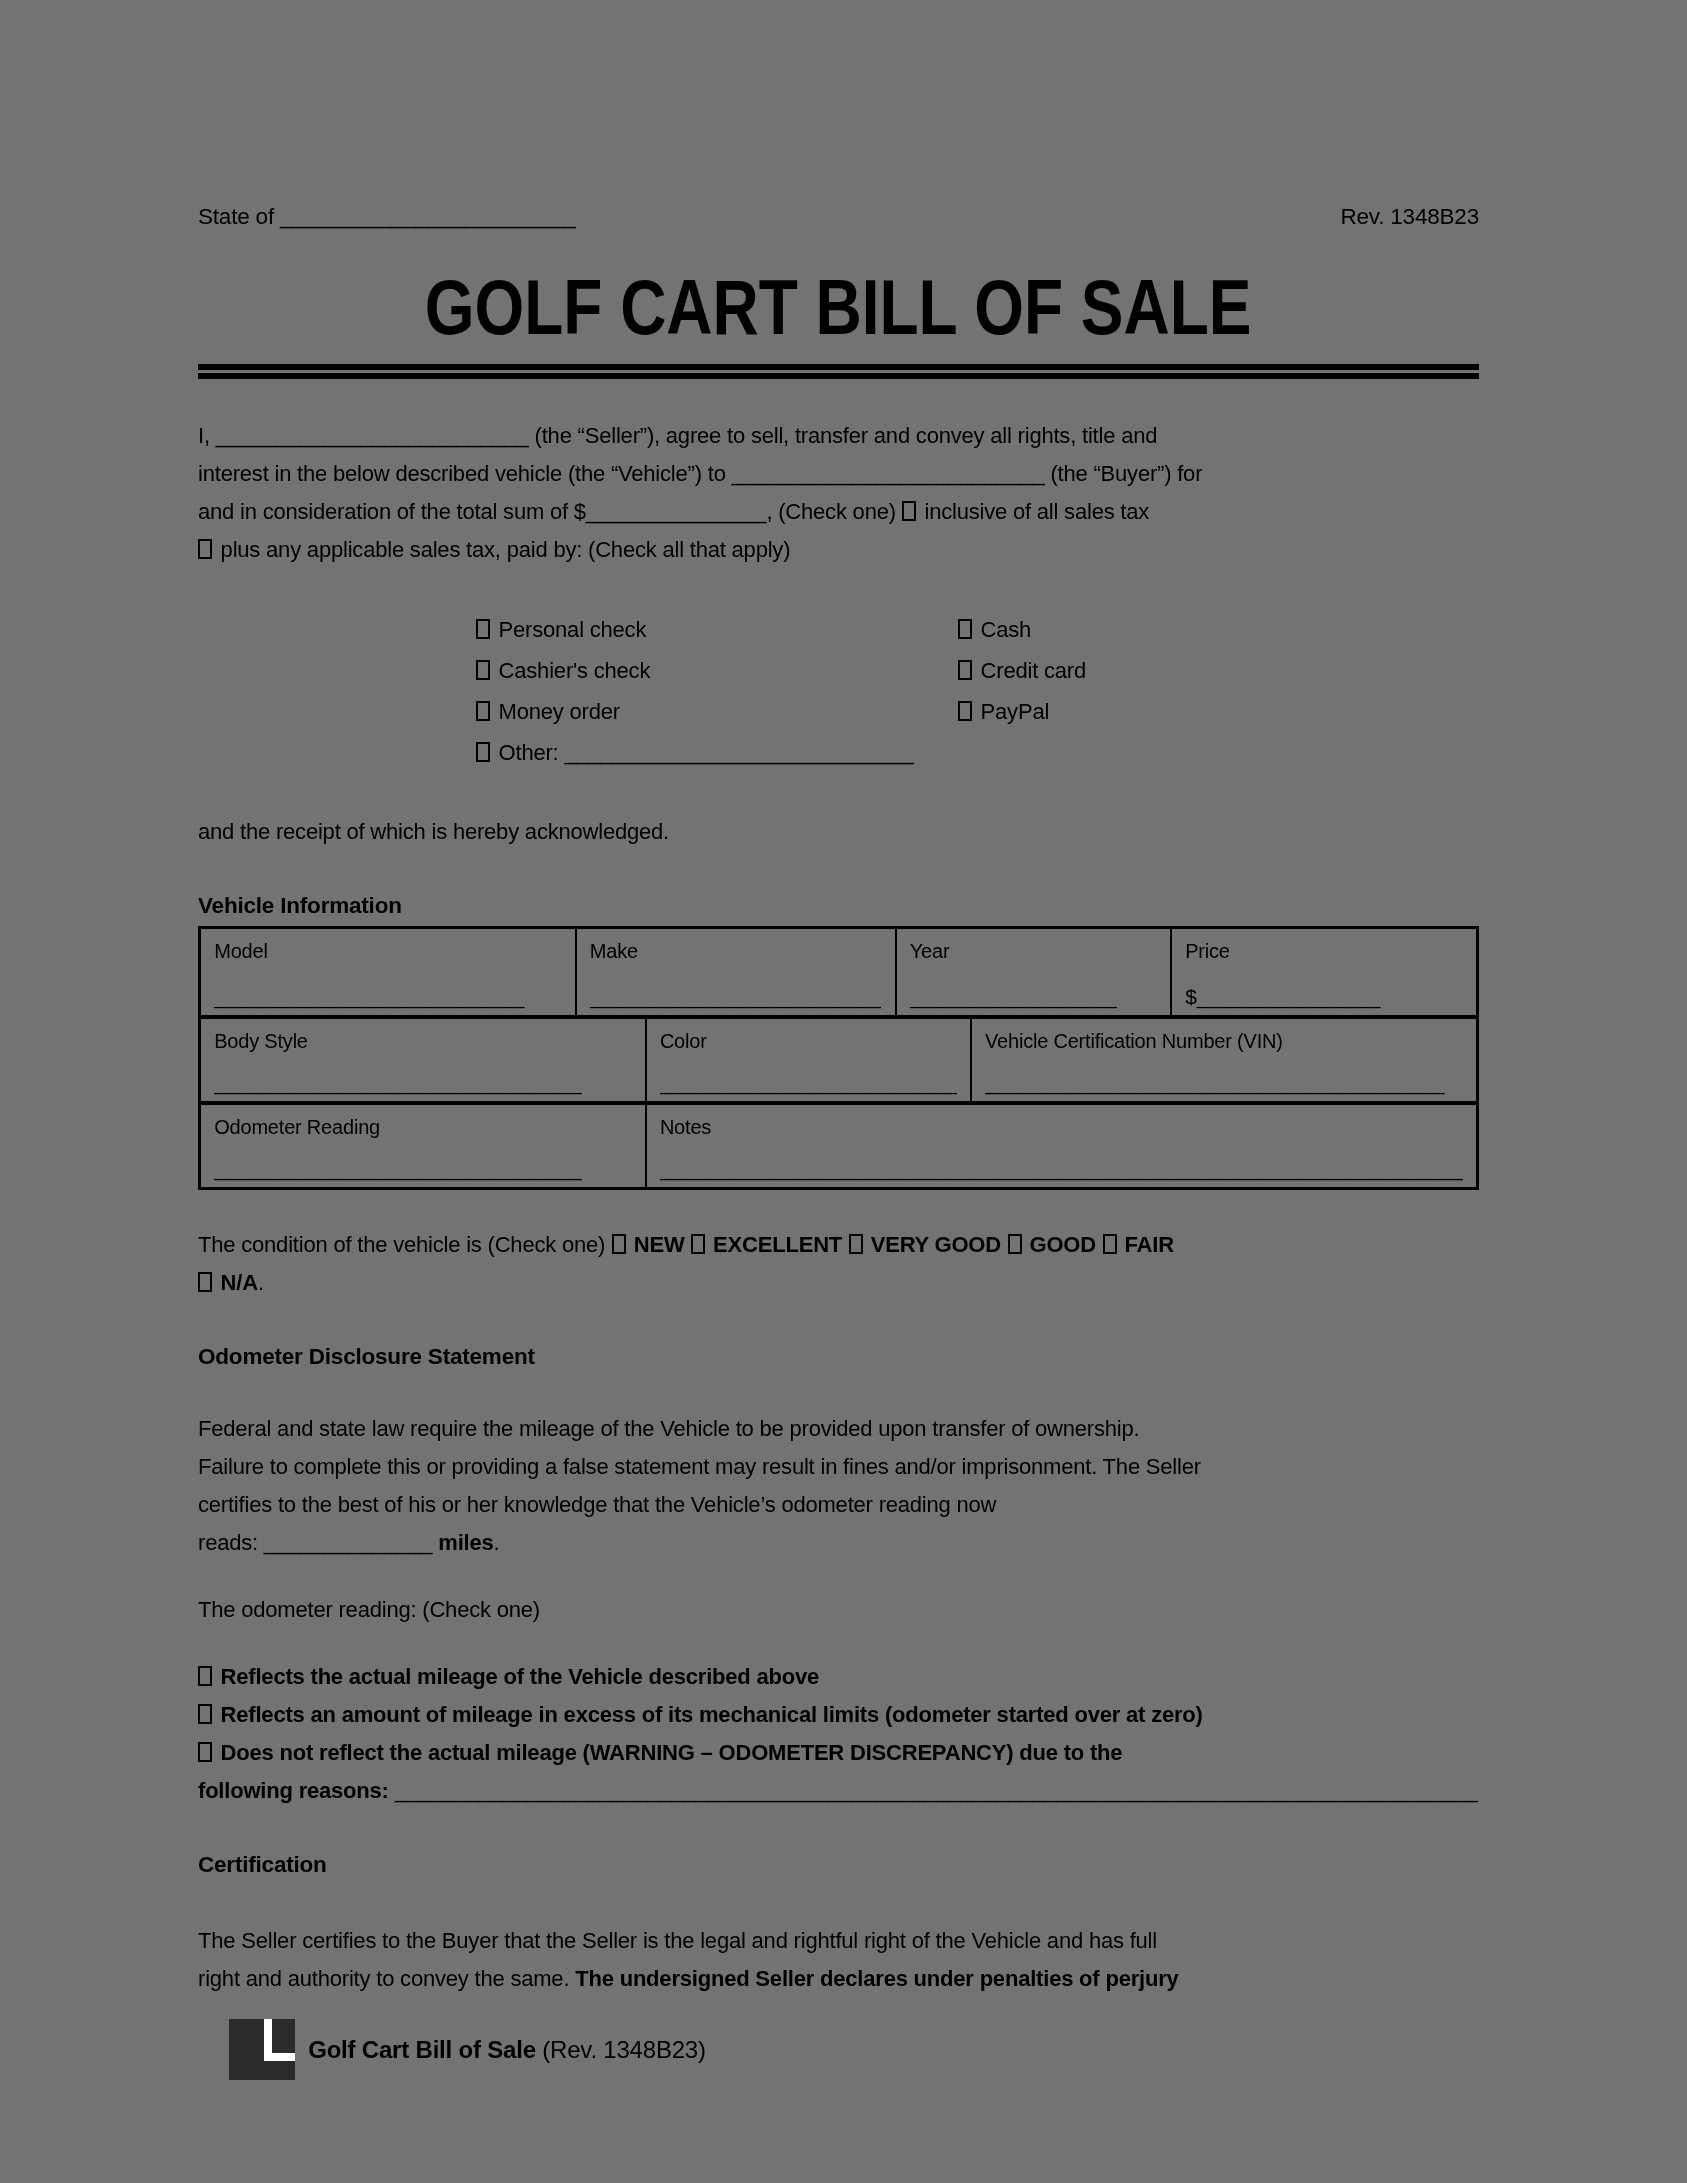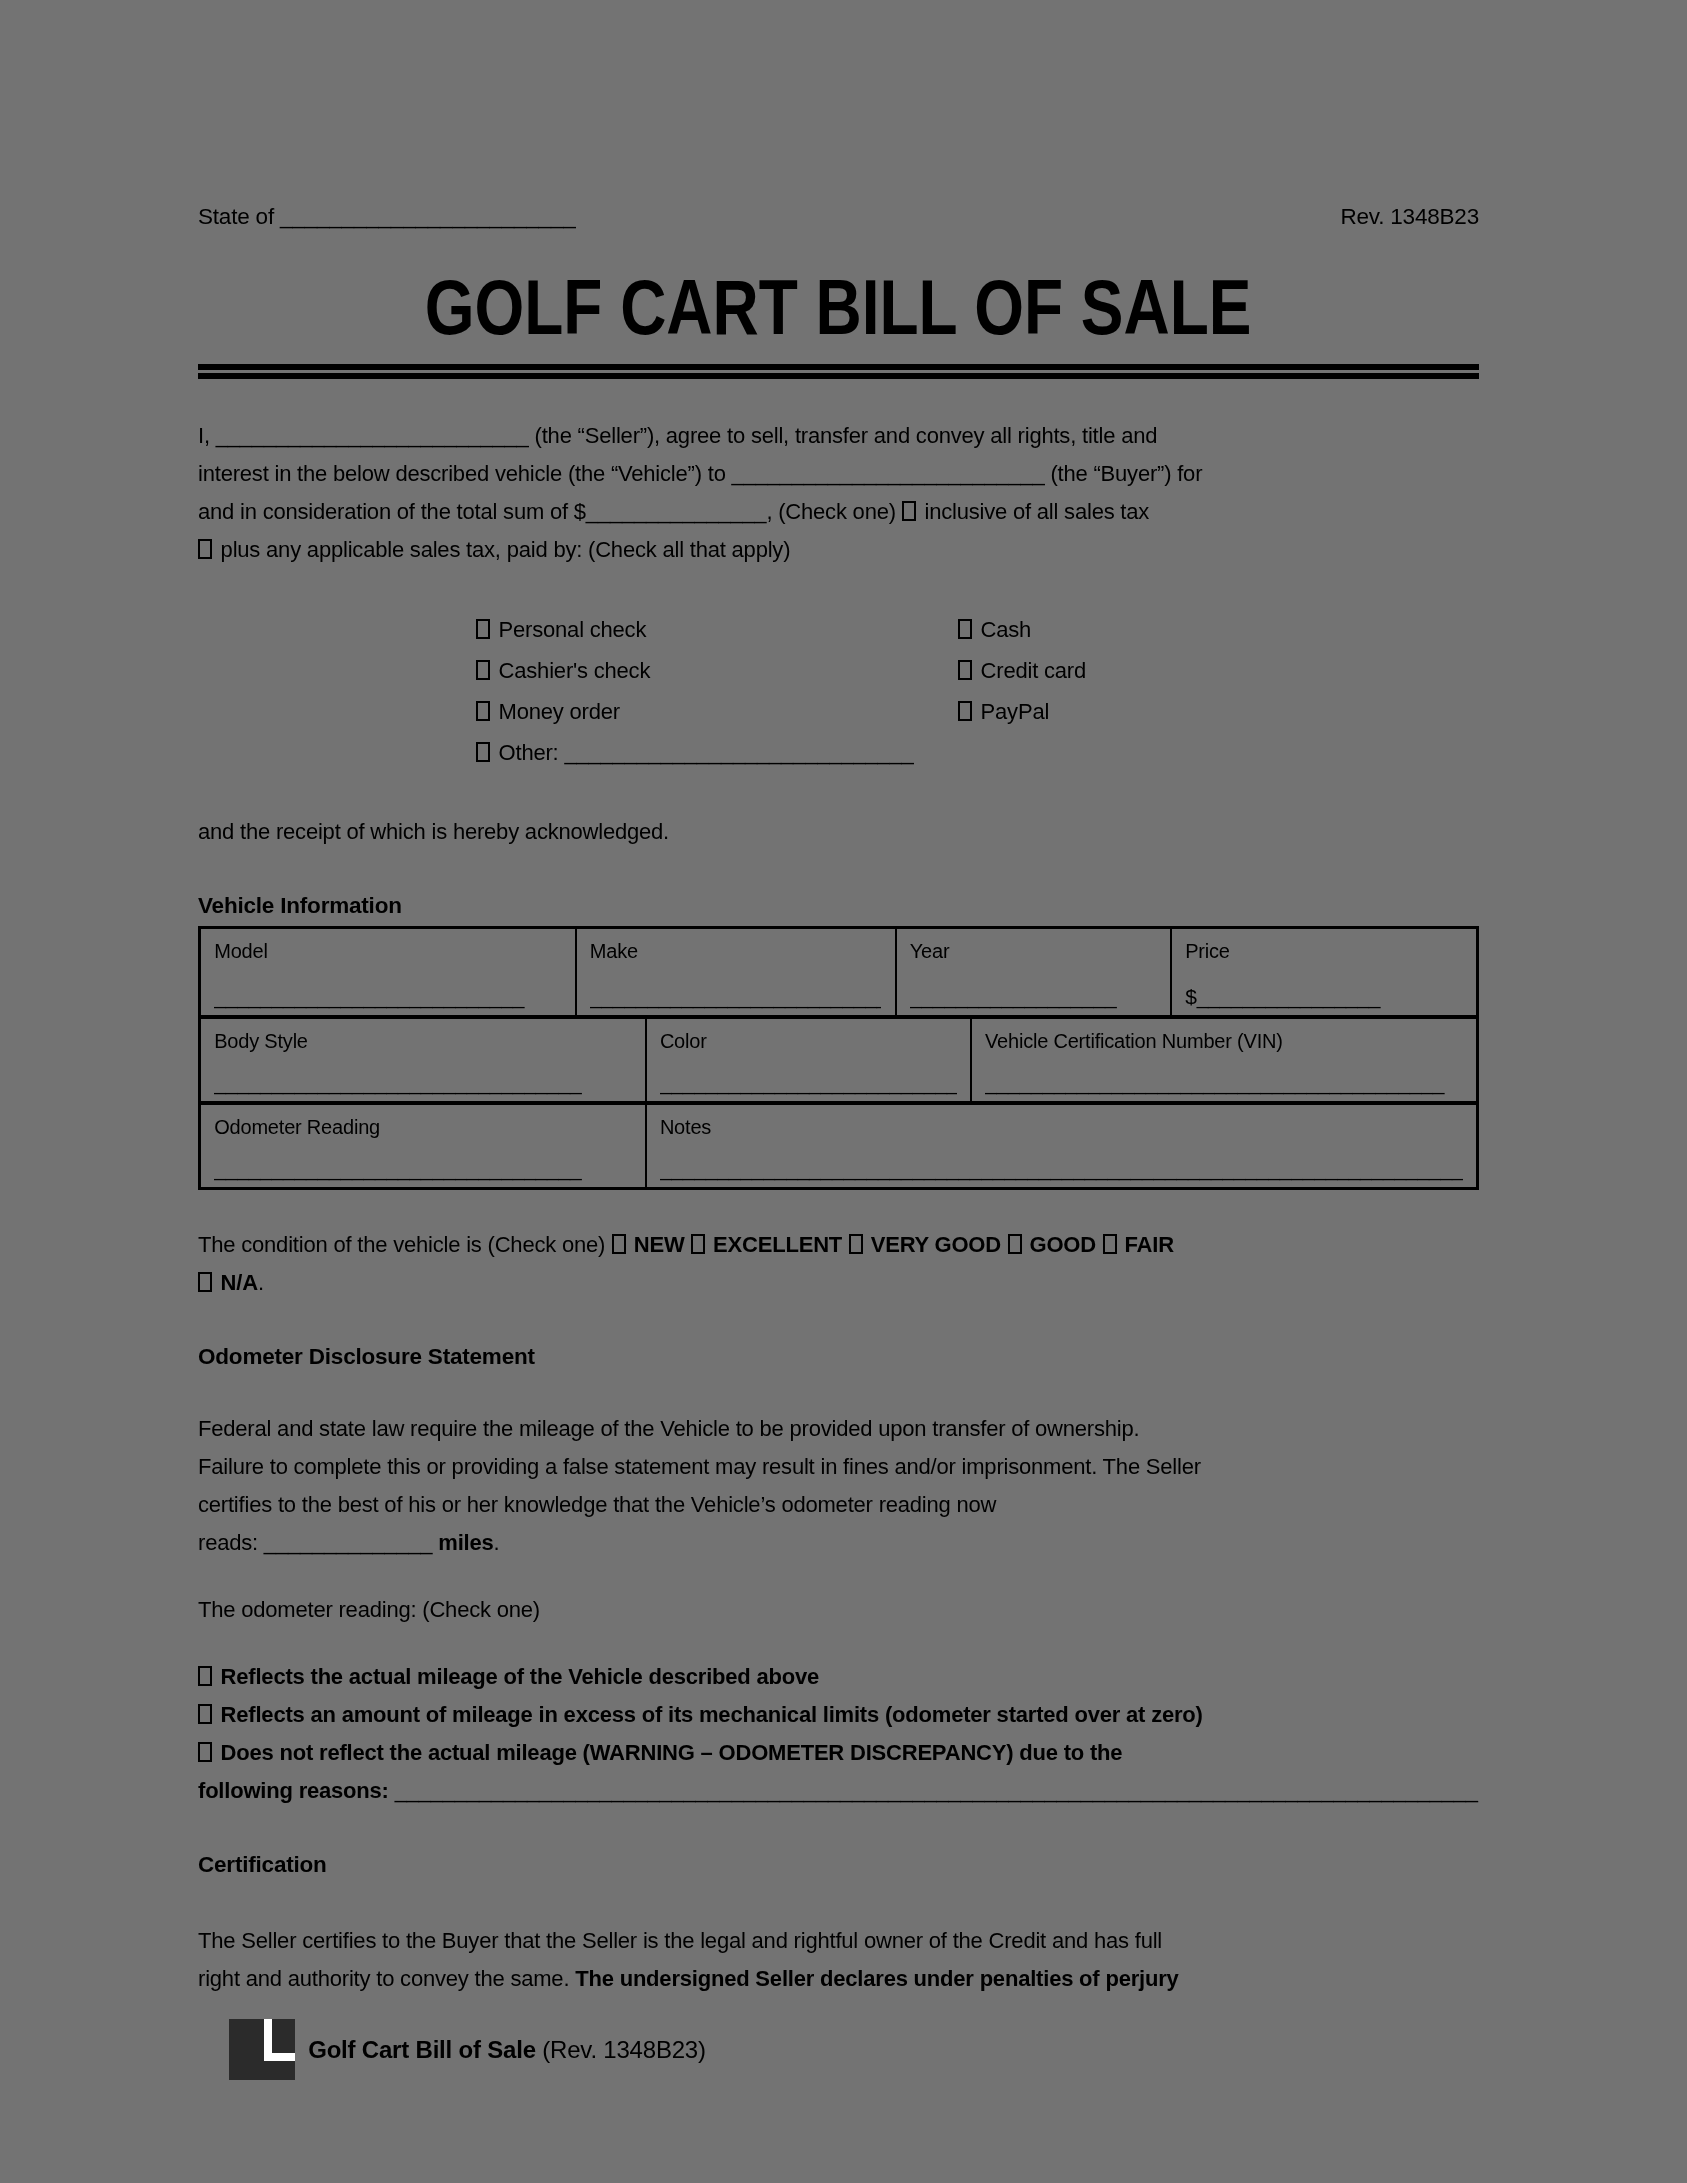--- a/index.html
+++ b/index.html
@@ -191,21 +191,21 @@
 
   <div class="checks">
     <div class="tline"><span class="cb cb-lead"></span><span class="b">Reflects the actual mileage of the Vehicle described above</span></div>
     <div class="tline"><span class="cb cb-lead"></span><span class="b">Reflects an amount of mileage in excess of its mechanical limits (odometer started over at zero)</span></div>
     <div class="tline"><span class="cb cb-lead"></span><span class="b">Does not reflect the actual mileage (WARNING – ODOMETER DISCREPANCY) due to the</span></div>
     <div class="tline"><span class="b">following reasons: </span><span>__________________________________________________________________________________________</span></div>
   </div>
 
   <div class="sec-heading">Certification</div>
   <div class="cert-para">
-    <div class="tline cline">The Seller certifies to the Buyer that the Seller is the legal and rightful owner of the Credit and has full</div>
+    <div class="tline cline">The Seller certifies to the Buyer that the Seller is the legal and rightful right of the Vehicle and has full</div>
     <div class="tline cline"><span>right and authority to convey the same. </span><span class="b">The undersigned Seller declares under penalties of perjury</span></div>
   </div>
 
   <div class="footer">
     <div class="logo">
       <div class="logo-bar-v"></div>
       <div class="logo-bar-h"></div>
     </div>
     <div class="footer-text"><span class="b">Golf Cart Bill of Sale</span><span> (Rev. 1348B23)</span></div>
   </div>

